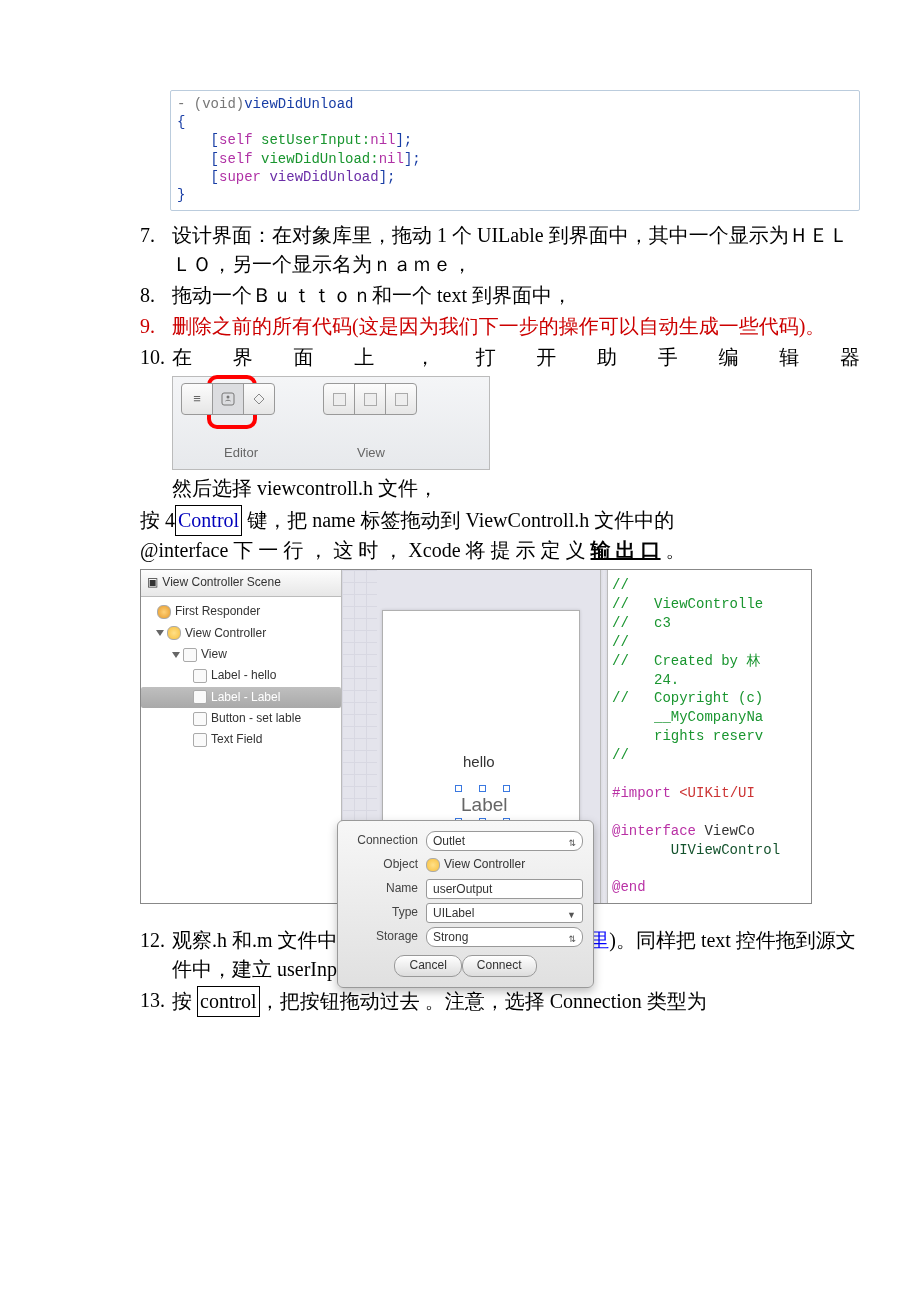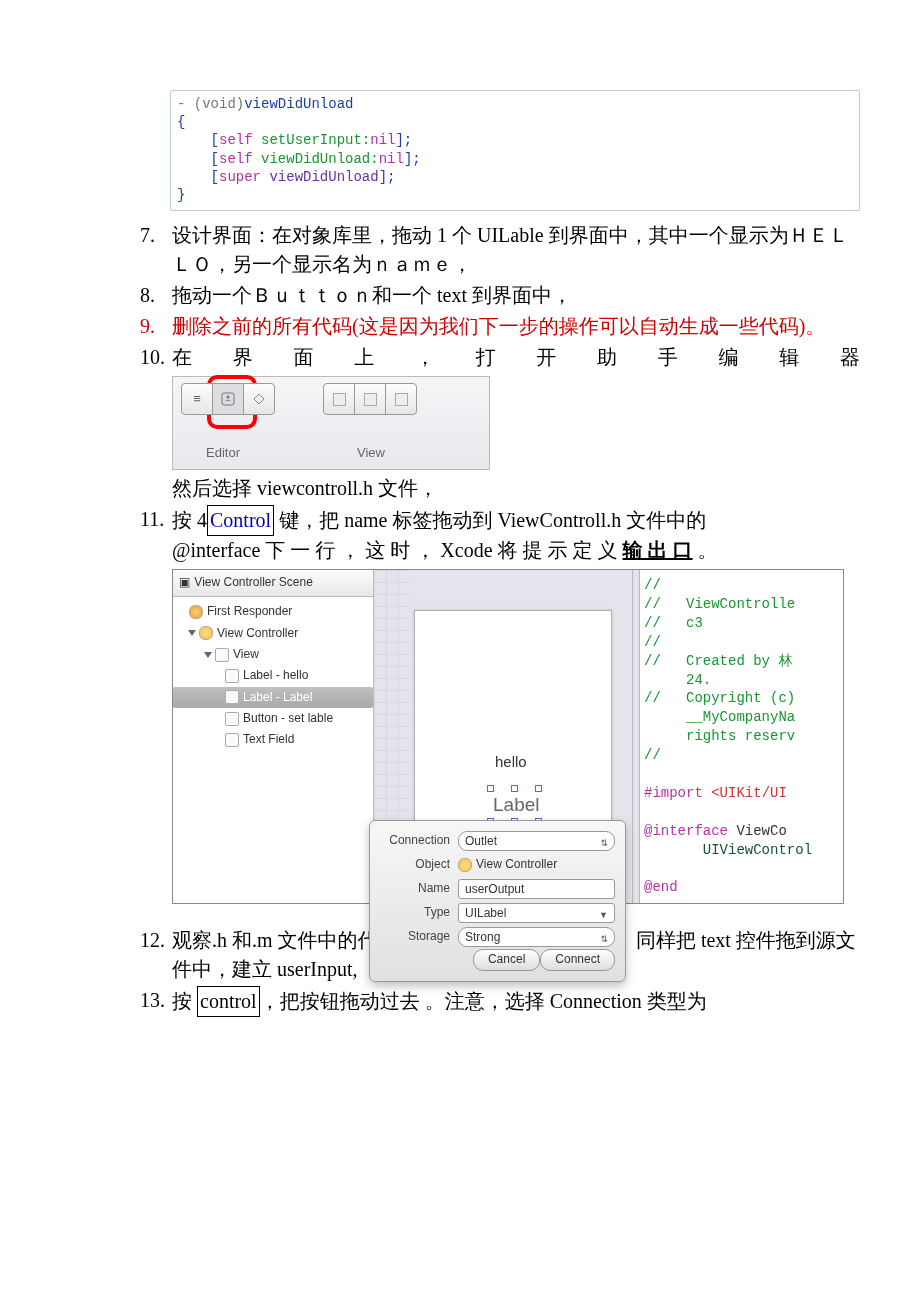--- a/index.html
+++ b/index.html
@@ -48,21 +48,21 @@
   .lbl1 { position:absolute; top:140px; left:80px; font-size:15px; color:#333; }
   .lbl2 { position:absolute; top:180px; left:78px; font-size:19px; color:#666; }
   .handle { width:5px; height:5px; border:1px solid #3a78e0; background:#fff; position:absolute; }
   .popover { position:absolute; top:250px; left:-5px; right:6px; background:linear-gradient(#f7f7f7,#e0e0e0); border:1px solid #999; border-radius:6px; box-shadow:0 4px 10px rgba(0,0,0,.25); padding:8px 10px 10px 10px; box-sizing:border-box; }
   .prow { display:flex; align-items:center; gap:8px; height:24px; font-size:12px; }
   .prow .plabel { width:70px; text-align:right; color:#444; }
   .pill, .input, .drop { flex:1; height:18px; border:1px solid #999; border-radius:9px; background:#fff; font-size:12px; padding:0 6px; display:flex; align-items:flex-end; justify-content:space-between; }
   .input { border-radius:3px; justify-content:flex-start; }
   .drop { border-radius:3px; }
   .sm-arrow{ font-size:9px; color:#555; }
-  .btnrow { display:flex; justify-content:flex-end; }
+  .btnrow { display:flex; justify-content:center; margin-top:6px; }
   .osxbtn { height:20px; padding:0 14px; border:1px solid #999; border-radius:10px; background:linear-gradient(#fff,#ddd); font-size:12px; display:flex; align-items:center;}
   .split { width:6px; background:linear-gradient(90deg,#dcdce3,#e7e7ee,#dcdce3); border-left:1px solid #bbb; border-right:1px solid #bbb; }
   .editor { width:195px; background:#fff; font-family:Menlo,"Courier New",monospace; font-size:14px; padding:6px 4px; white-space:pre; overflow:hidden; line-height:1.35; }
   .c-cmt { color:#19952f; } .c-mag { color:#b931a5; } .c-pur { color:#14532d; } .c-red{ color:#c33;}
 </style>
 </head>
 <body>
 
 <div class="page">
 
@@ -106,42 +106,41 @@
                 <circle cx="8" cy="6" r="1.5" fill="#777"></circle>
                 <path d="M5.5 10c1-1 4-1 5 0" stroke="#777" fill="none"></path>
               </svg>
           </span>
           <span class="btn">
             <svg width="14" height="14">
                 <path d="M2 7l5-5 5 5-5 5z" fill="none" stroke="#888"></path>
               </svg>
           </span>
         </span>
-        <span class="seg-lbl" style="position:absolute; left:10px; bottom:6px; width:80px;">Editor</span>
+        <span class="seg-lbl" style="position:absolute; left:28px; bottom:6px; width:80px;">Editor</span>
 
         <span class="seg" style="position:absolute; top:6px; left:150px;">
           <span class="btn">
               <span class="inner-box"></span>
             </span>
           <span class="btn">
               <span class="inner-box"></span>
             </span>
           <span class="btn">
               <span class="inner-box"></span>
             </span>
         </span>
         <span class="seg-lbl" style="position:absolute; left:168px; bottom:6px; width:60px;">View</span>
       </span>
 
       <span>然后选择 viewcontroll.h 文件，</span>
     </span>
   </div>
 
   <div class="item">
-    <span class="num">11.</span>
     <span class="txt">
       <span>按 4</span><span class="boxed-blue">Control</span><span> 键，把 name 标签拖动到 ViewControll.h 文件中的</span><br>
       <span>@interface  下 一 行 ， 这 时 ， Xcode  将 提 示 定 义 </span><span class="bold u">输 出 口</span><span> 。</span>
 
       
       <div class="xcode">
 
         <div class="outline">
           <div class="title">
             <span>▣</span>

